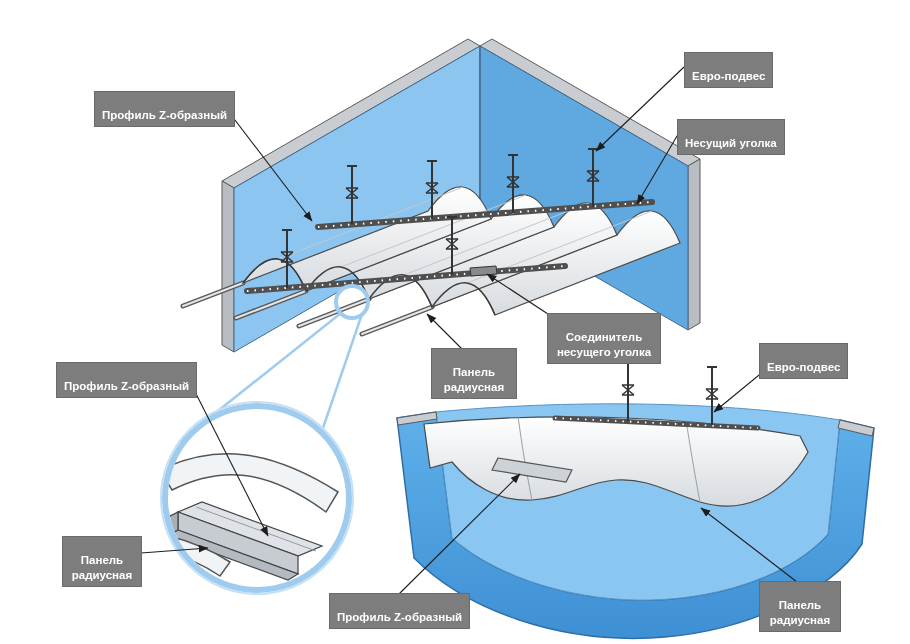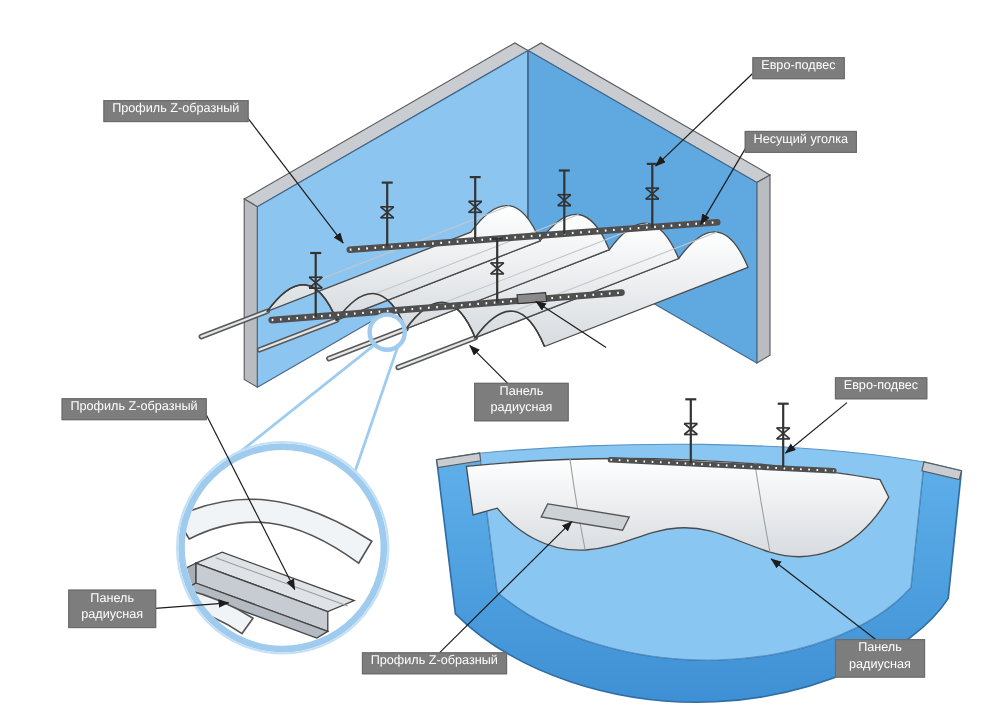--- a/index.html
+++ b/index.html
@@ -7,21 +7,21 @@
     position:relative;width:910px;height:644px;background:#ffffff;
     font-family:"Liberation Sans", sans-serif;overflow:hidden;
   }
   .stage svg{position:absolute;left:0;top:0;}
   .lbl{
     position:absolute;z-index:2;
     background:var(--label-bg,#7d7d7d);
     color:var(--label-text,#ffffff);
     border:1px solid var(--label-border,#6a6a6a);
     font-size:11.5px;line-height:1.3;
-    padding:0 7px 3px;text-align:center;box-sizing:border-box;
+    padding:16px 7px 3px;text-align:center;box-sizing:border-box;font-weight:bold;
   }
   .nowrap{white-space:nowrap;}
 </style>
 </head>
 <body>
 
 <div class="stage">
 
 <svg width="910" height="644" viewBox="0 0 910 644">
   <defs>
@@ -172,20 +172,21 @@
     <line x1="141" y1="553" x2="208" y2="548" marker-end="url(#arrow)"></line>
     <line x1="770" y1="366" x2="714" y2="412" marker-end="url(#arrow)"></line>
     <line x1="399" y1="594" x2="520" y2="474" marker-end="url(#arrow)"></line>
     <line x1="797" y1="582" x2="701" y2="508" marker-end="url(#arrow)"></line>
   </g>
 </svg>
 
 <div class="lbl nowrap" style="left:94px;top:91px">Профиль Z-образный</div>
 <div class="lbl nowrap" style="left:684px;top:52px">Евро-подвес</div>
 <div class="lbl nowrap" style="left:677px;top:119px">Несущий уголка</div>
+<div class="lbl" style="left:547px;top:313px;width:114px">Соединитель несущего уголка</div>
 <div class="lbl" style="left:431px;top:348px;width:86px">Панель радиусная</div>
 <div class="lbl nowrap" style="left:56px;top:362px">Профиль Z-образный</div>
 <div class="lbl" style="left:62px;top:536px;width:80px">Панель радиусная</div>
 <div class="lbl nowrap" style="left:759px;top:343px">Евро-подвес</div>
 <div class="lbl nowrap" style="left:329px;top:593px">Профиль Z-образный</div>
 <div class="lbl" style="left:759px;top:581px;width:82px">Панель радиусная</div>
 
 </div>
 
 </body></html>

